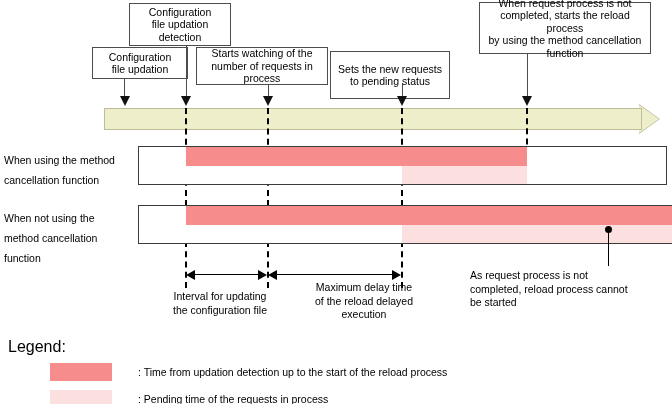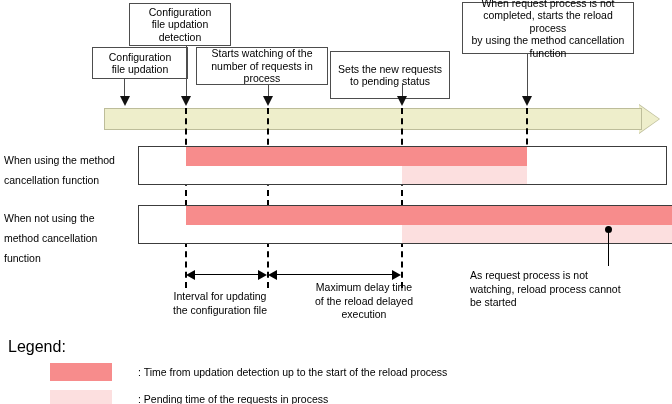--- a/index.html
+++ b/index.html
@@ -150,21 +150,21 @@
 <div class="leader" style="left:268px;top:85px;height:11px;"></div>
 <div class="arrowhead" style="left:263px;top:96px;"></div>
 
 <div class="callout" style="left:330px;top:51px;width:120px;height:48px;">
   <span style="white-space: pre-line;">Sets the new requests
 to pending status</span>
 </div>
 <div class="leader" style="left:402px;top:83px;height:13px;"></div>
 <div class="arrowhead" style="left:397px;top:96px;"></div>
 
-<div class="callout" style="left:462px;top:2px;width:172px;height:52px;">
+<div class="callout" style="left:479px;top:2px;width:172px;height:52px;">
   <span style="white-space: pre-line;">When request process is not
 completed, starts the reload process
 by using the method cancellation
 function</span>
 </div>
 <div class="leader" style="left:527px;top:54px;height:42px;"></div>
 <div class="arrowhead" style="left:522px;top:96px;"></div>
 
 <div class="timeline-head-edge" style="left:639px;top:104px;"></div>
 <div class="timeline-head" style="left:639px;top:105px;"></div>
@@ -191,21 +191,21 @@
 </div>
 <div class="rowbox" style="left:138px;top:205px;width:534px;height:39px;">
   <div class="seg seg-red" style="left:47px;top:0px;width:487px;height:19px;"></div>
   <div class="seg seg-pink" style="left:263px;top:19px;width:271px;height:18px;"></div>
 </div>
 
 <div class="dot" style="left:605px;top:226px;"></div>
 <div class="stem" style="left:608px;top:230px;height:36px;"></div>
 <div class="note note-left" style="left:470px;top:269px;width:200px;">
   <span style="white-space:pre-line;">As request process is not
-watching, reload process cannot
+completed, reload process cannot
 be started</span>
 </div>
 
 <div class="mline" style="left:189px;top:274px;width:75px;"></div>
 <div class="mleft" style="left:186px;top:270px;"></div>
 <div class="mright" style="left:258px;top:270px;"></div>
 <div class="note" style="left:150px;top:290px;width:140px;">
   <span style="white-space:pre-line;text-align:center;">Interval for updating
 the configuration file</span>
 </div>

